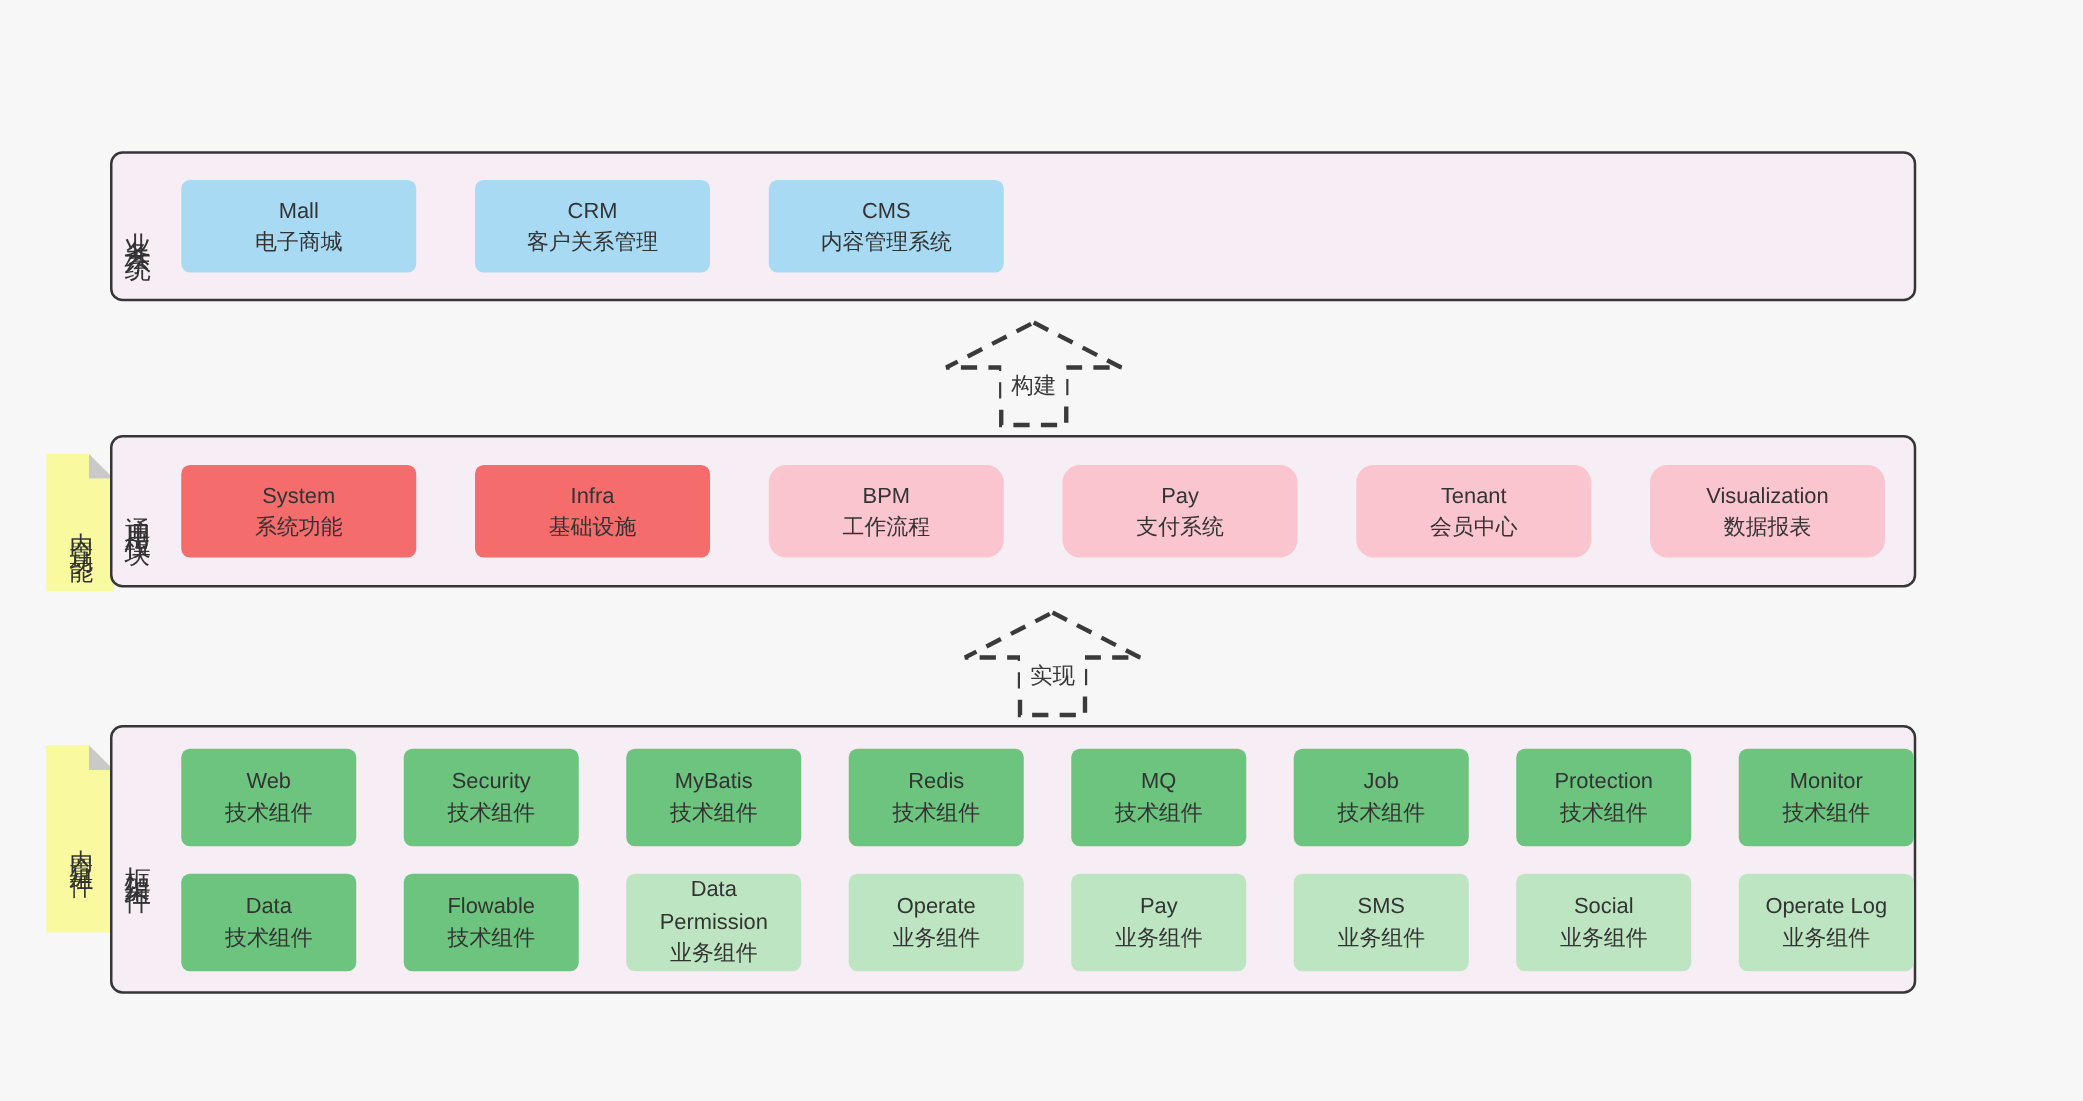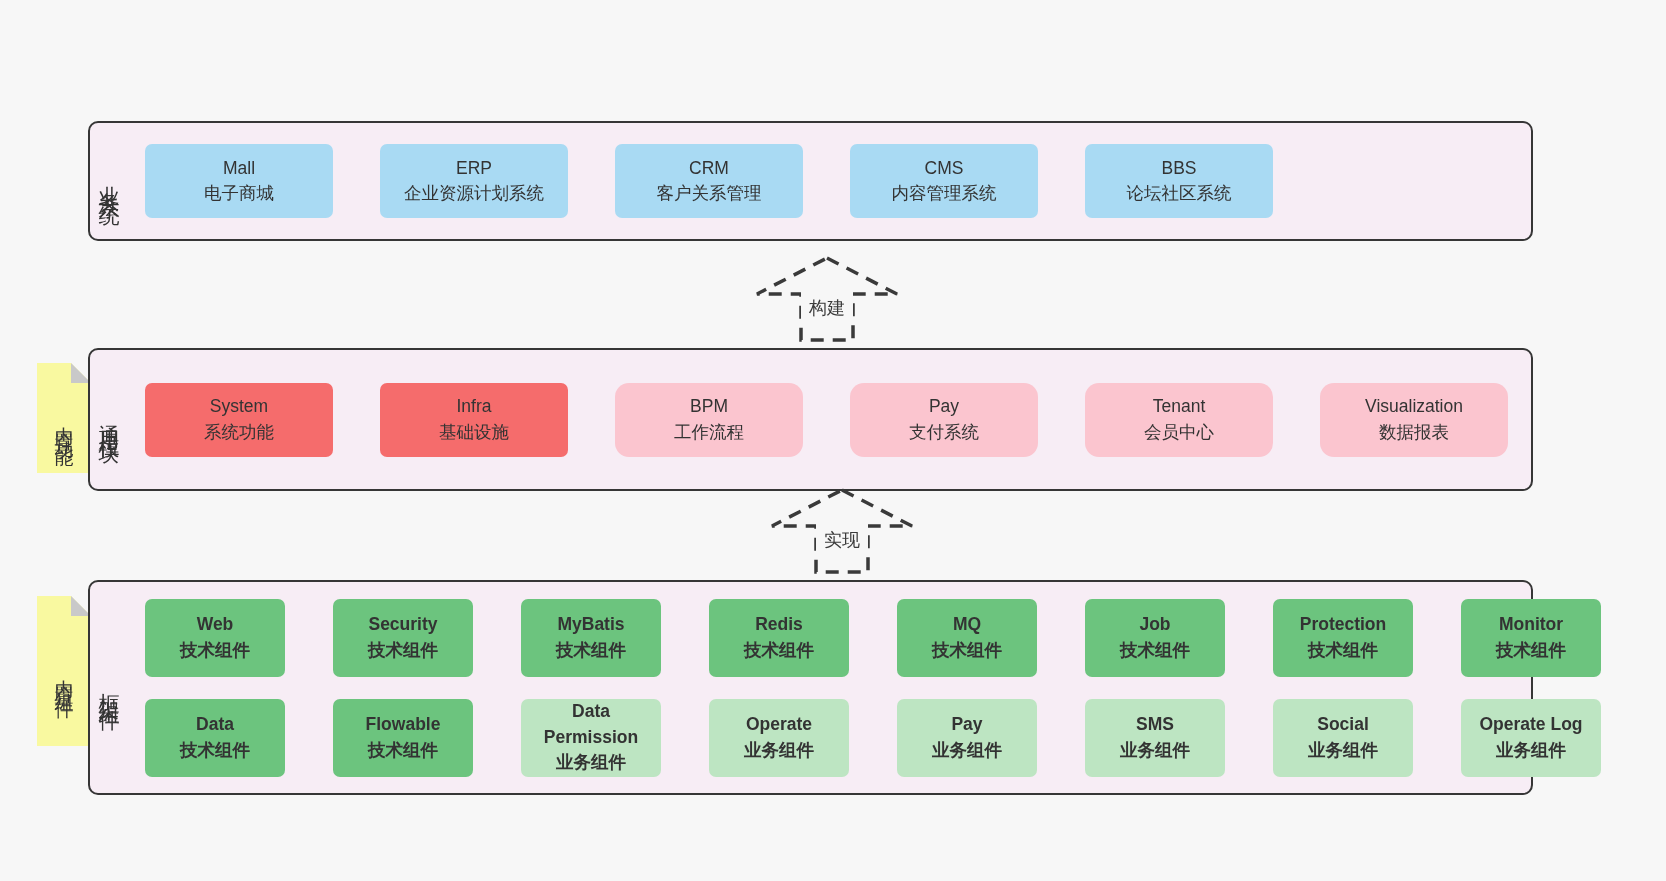--- a/index.html
+++ b/index.html
@@ -47,35 +47,35 @@
   #tag-framework{top:596px;height:150px;}
 
   .container{
     position:absolute;left:88px;width:1445px;box-sizing:border-box;
     background:var(--container-fill);
     border:2px solid var(--container-border);
     border-radius:10px;z-index:1;
     display:flex;align-items:center;
   }
   #sec-business{top:121px;height:120px;}
-  #sec-modules{top:348px;height:143px;}
+  #sec-modules{top:348px;height:122px;}
   #sec-framework{top:580px;height:215px;}
 
   .v-label{
     position:absolute;left:9px;top:50%;transform:translateY(-50%);
     writing-mode:vertical-rl;text-orientation:upright;
     font-size:21px;letter-spacing:6px;color:var(--text);
     line-height:1;white-space:nowrap;
   }
   .boxes{
     display:flex;align-items:center;
     margin-left:55px;
   }
   .boxes.cols-6{gap:47px;}
-  .boxes.cols-8{gap:48px;font-weight:bold;}
+  .boxes.cols-8{gap:38px;}
   .rows{
     display:flex;flex-direction:column;gap:22px;width:100%;
   }
   .box{
     border-radius:7px;
     display:flex;flex-direction:column;justify-content:center;align-items:center;
     text-align:center;font-size:17.5px;line-height:1.45;color:var(--text);
     padding:18px 6px;box-sizing:border-box;flex:0 0 auto;
   }
   .cols-6 .box{width:188px;height:74px;}
@@ -114,39 +114,31 @@
 <div class="container" id="sec-business">
   <div class="v-label">业务系统</div>
   <div class="boxes cols-6">
 
       <div class="box v-blue">
         <div class="box-title">Mall</div>
         <div class="box-subtitle">电子商城</div>
       </div>
 
 
-      <div class="box v-blue">
-        <div class="box-title">ERP</div>
-        <div class="box-subtitle">企业资源计划系统</div>
-      </div>
 
       <div class="box v-blue">
         <div class="box-title">CRM</div>
         <div class="box-subtitle">客户关系管理</div>
       </div>
 
       <div class="box v-blue">
         <div class="box-title">CMS</div>
         <div class="box-subtitle">内容管理系统</div>
       </div>
 
-      <div class="box v-blue">
-        <div class="box-title">BBS</div>
-        <div class="box-subtitle">论坛社区系统</div>
-      </div>
     </div>
 </div>
 
 <div class="arrow-wrap" id="arrow-build">
   <svg viewBox="0 0 148 90">
     <path class="arrow-path" d="M74 4 L144 40 L100 40 L100 86 L48 86 L48 40 L4 40 Z"></path>
     <rect class="arrow-label-bg" x="48" y="38" width="52" height="30"></rect>
     <text class="arrow-label" x="74" y="60">构建</text>
   </svg>
 </div>

